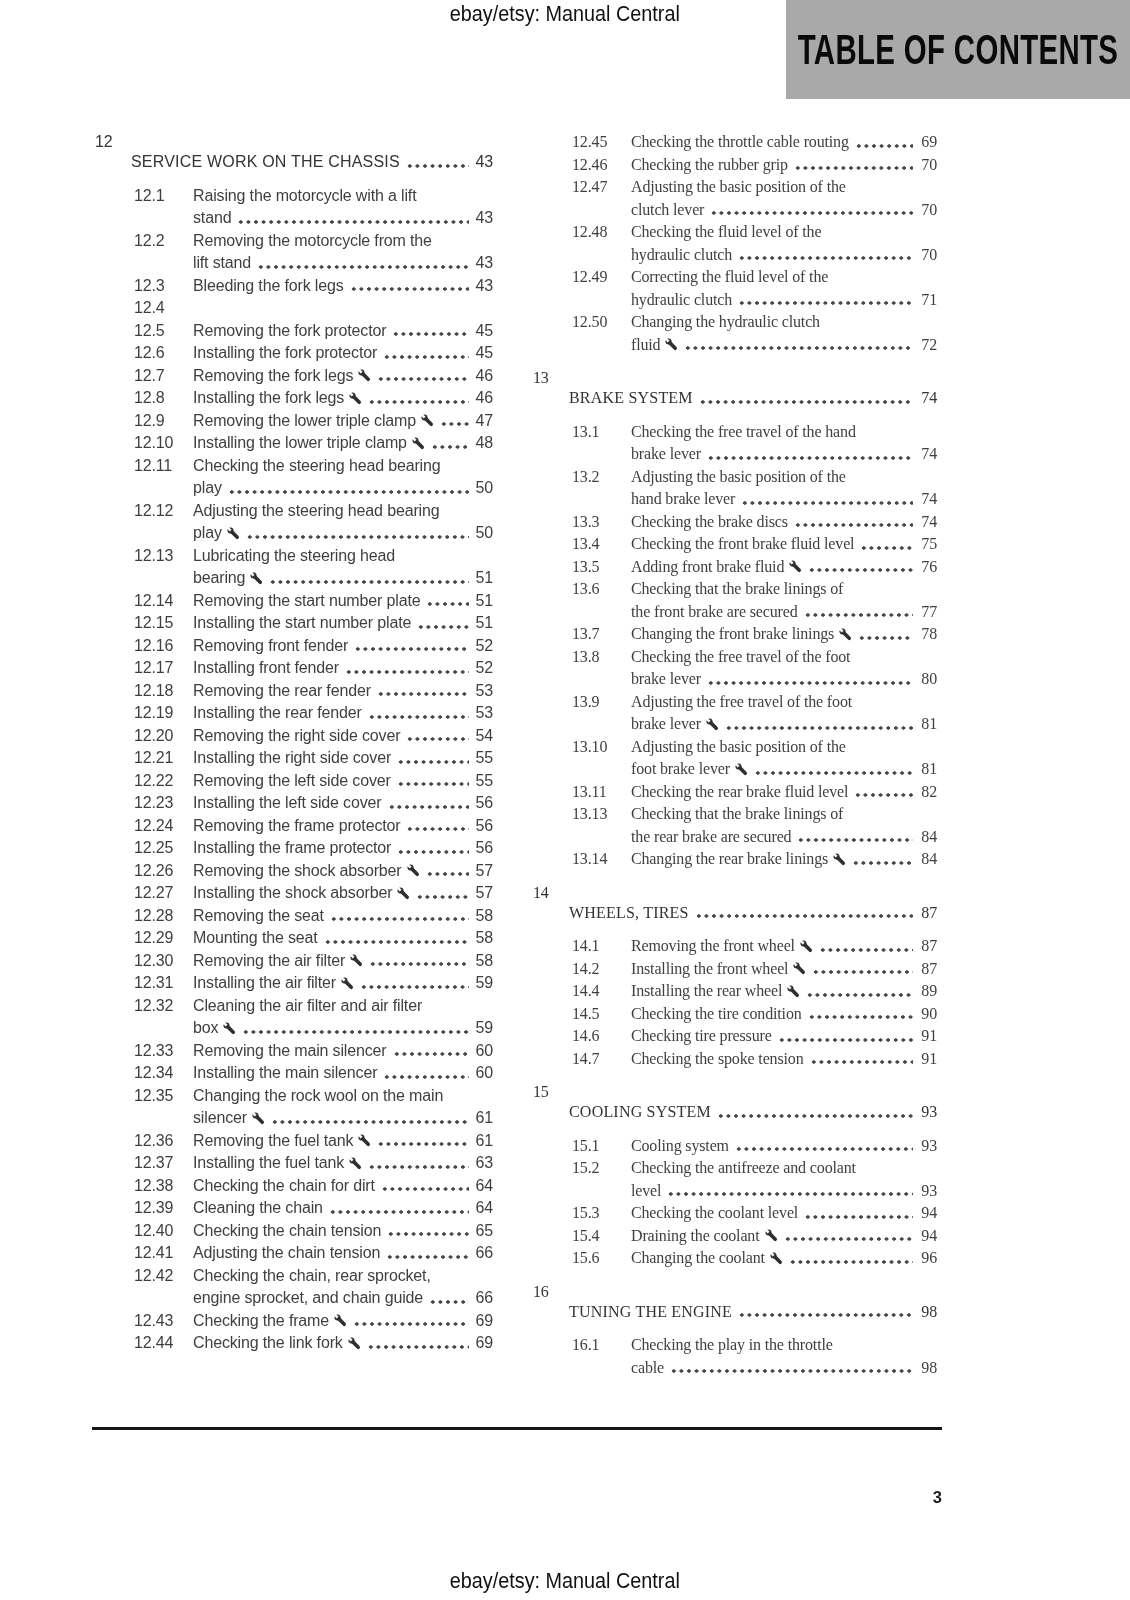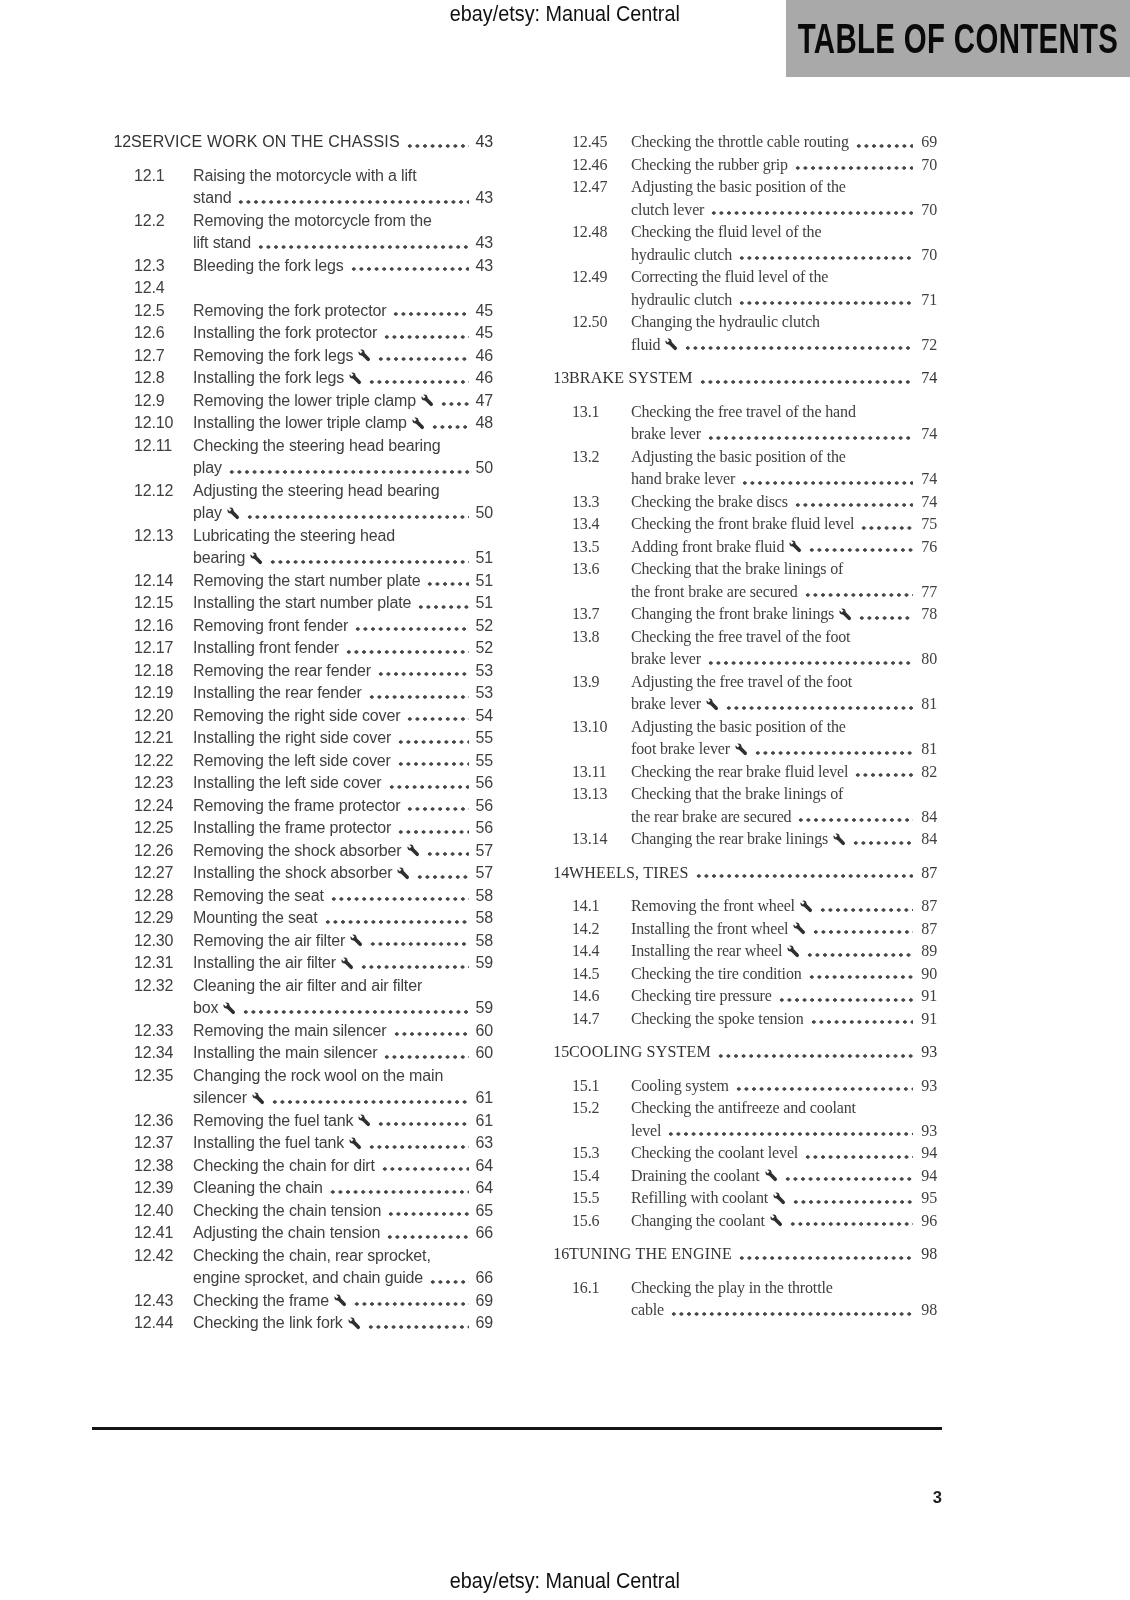--- a/index.html
+++ b/index.html
@@ -3,31 +3,31 @@
 <meta charset="utf-8">
 <style>
   html,body{margin:0;padding:0;}
   body{
     width:1130px;height:1600px;background:#ffffff;position:relative;overflow:hidden;
     font-family:"Liberation Sans","DejaVu Sans",sans-serif;color:#3f3f3f;
   }
   .top-header{position:absolute;top:1px;left:0;width:100%;text-align:center;
     font-size:22px;color:#101010;}
   .cond{display:inline-block;transform:scaleX(0.9);transform-origin:center;white-space:nowrap;}
-  .banner{position:absolute;left:786px;top:0;width:344px;height:77px;background:#a9a9a9;
+  .banner{position:absolute;left:786px;top:0;width:344px;height:99px;background:#a9a9a9;
     display:flex;align-items:center;justify-content:center;}
   .banner-text{font-weight:bold;font-size:42px;color:#0a0a0a;display:inline-block;
     transform:scaleX(0.7);transform-origin:center;white-space:nowrap;letter-spacing:0.5px;}
   .col{position:absolute;top:131px;font-size:16px;line-height:22.5px;letter-spacing:-0.15px;}
   .col-left{left:95px;width:398px;}
   .col-right{left:533px;width:404px;font-family:Liberation Serif, serif;}
   .chapter{display:flex;margin:11px 0;color:#333333;}
   .col .chapter:first-child{margin-top:0;}
-  .ch-num{width:36px;flex:none;text-align:right;}
-  .ch-body{flex:1;display:flex;min-width:0;}
+  .ch-num{width:36px;flex:none;}
+  .ch-body{flex:1;display:flex;min-width:0;margin-top:20px;}
   .ch-title{white-space:nowrap;letter-spacing:0.2px;}
   .entry{display:flex;}
   .e-num{margin-left:39px;width:59px;flex:none;}
   .e-body{flex:1;min-width:0;}
   .e-line,.e-text{white-space:nowrap;}
   .e-last{display:flex;}
   .leader{flex:1 1 auto;min-width:8px;margin:0 3px 0 5px;
     background-image:radial-gradient(circle,#474747 1.5px,rgba(0,0,0,0) 1.85px);
     background-size:7.6px 6px;background-repeat:repeat-x;background-position:left 1px bottom 5px;}
   .e-pg{flex:none;min-width:21px;text-align:right;}
@@ -925,34 +925,20 @@
               <circle cx="4.3" cy="4.3" r="3.7" fill="#2f2f2f"></circle>
               <rect x="-2.2" y="-1.5" width="9" height="3" fill="#ffffff" transform="rotate(45)"></rect>
               <line x1="6" y1="6" x2="12.6" y2="12.6" stroke="#2f2f2f" stroke-width="4.4" stroke-linecap="round"></line>
             </svg></span>
           <span class="leader"></span>
           <span class="e-pg">94</span>
         </div>
       </div>
     </div>
     <div class="entry">
-      <span class="e-num">15.5</span>
-      <div class="e-body">
-        <div class="e-last">
-          <span class="e-text">Refilling with coolant<svg class="wrench" viewBox="0 0 16 16">
-              <circle cx="4.3" cy="4.3" r="3.7" fill="#2f2f2f"></circle>
-              <rect x="-2.2" y="-1.5" width="9" height="3" fill="#ffffff" transform="rotate(45)"></rect>
-              <line x1="6" y1="6" x2="12.6" y2="12.6" stroke="#2f2f2f" stroke-width="4.4" stroke-linecap="round"></line>
-            </svg></span>
-          <span class="leader"></span>
-          <span class="e-pg">95</span>
-        </div>
-      </div>
-    </div>
-    <div class="entry">
       <span class="e-num">15.6</span>
       <div class="e-body">
         <div class="e-last">
           <span class="e-text">Changing the coolant<svg class="wrench" viewBox="0 0 16 16">
               <circle cx="4.3" cy="4.3" r="3.7" fill="#2f2f2f"></circle>
               <rect x="-2.2" y="-1.5" width="9" height="3" fill="#ffffff" transform="rotate(45)"></rect>
               <line x1="6" y1="6" x2="12.6" y2="12.6" stroke="#2f2f2f" stroke-width="4.4" stroke-linecap="round"></line>
             </svg></span>
           <span class="leader"></span>
           <span class="e-pg">96</span>

